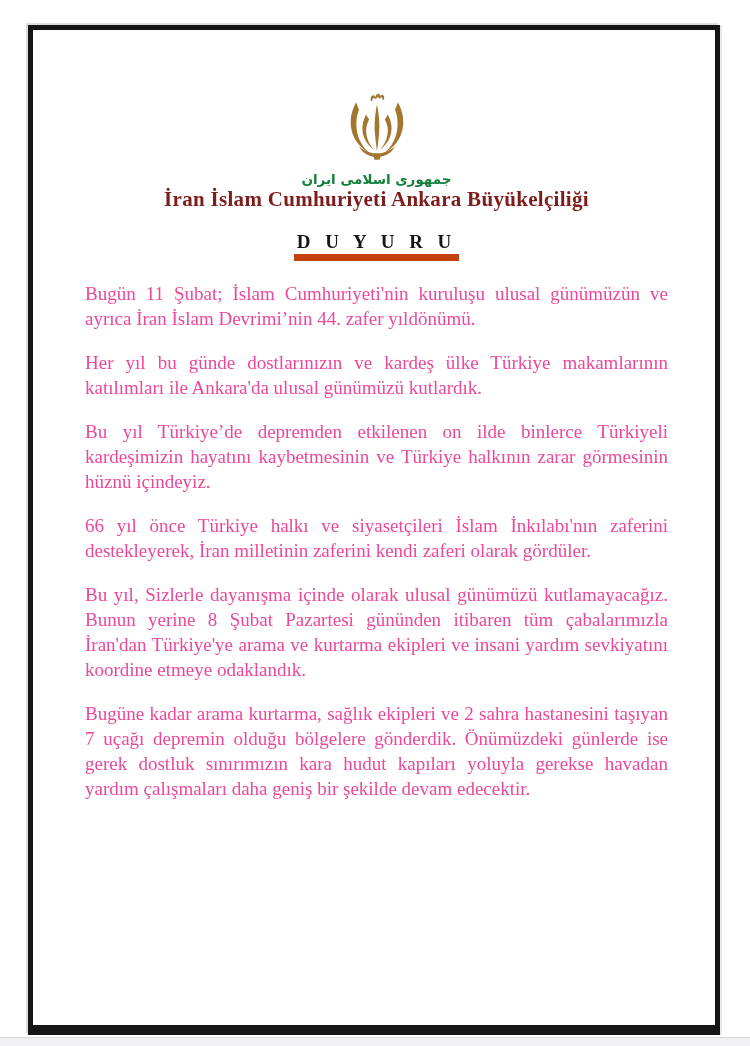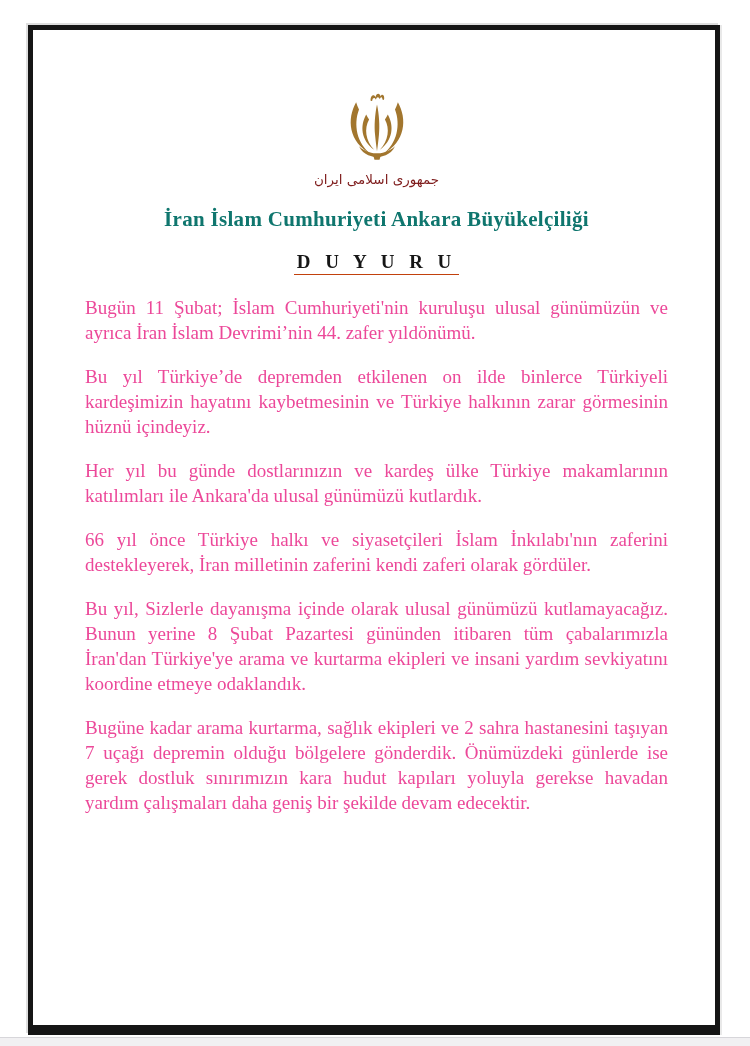--- a/index.html
+++ b/index.html
@@ -27,43 +27,42 @@
     display:block;
     margin:60px auto 0 auto;
     width:82px; height:72px;
   }
   .persian-line {
     margin-top:9px;
     text-align:center;
     direction:rtl;
     font-family:"DejaVu Sans",sans-serif;
     font-size:13.5px;
-    font-weight:normal;
-    color:#7f1d1d;
+    font-weight:bold;
+    color:#15803d;
     letter-spacing:1px;
   }
   .embassy-title {
-    margin-top:20px;
     text-align:center;
     font-size:21px;
     font-weight:bold;
-    color:#0f766e;
+    color:#7f1d1d;
     letter-spacing:0.3px;
   }
   .heading-wrap {
     margin-top:19px;
     text-align:center;
   }
   .announcement-heading {
     display:inline-block;
     font-size:19px;
     font-weight:bold;
     color:#161616;
     letter-spacing:5px;
-    border-bottom:1px solid #c2410c;
+    border-bottom:7px solid #c2410c;
     padding:0 3px 1px 3px;
   }
   .body-text { margin-top:20px; }
   .para {
     margin:0 0 19px 0;
     font-size:19px;
     line-height:25px;
     text-align:justify;
     color:#ec4899;
   }
@@ -106,22 +105,22 @@
     <div class="persian-line" lang="fa" dir="rtl">جمهوری اسلامی ایران</div>
 
     <div class="embassy-title">İran İslam Cumhuriyeti Ankara Büyükelçiliği</div>
 
     <div class="heading-wrap">
       <span class="announcement-heading">D U Y U R U</span>
     </div>
 
     <div class="body-text">
       <p class="para">Bugün 11 Şubat; İslam Cumhuriyeti'nin kuruluşu ulusal günümüzün ve ayrıca İran İslam Devrimi’nin 44. zafer yıldönümü.</p>
+      <p class="para">Her yıl bu günde dostlarınızın ve kardeş ülke Türkiye makamlarının katılımları ile Ankara'da ulusal günümüzü kutlardık.</p>
       <p class="para">Bu yıl Türkiye’de depremden etkilenen on ilde binlerce Türkiyeli kardeşimizin hayatını kaybetmesinin ve Türkiye halkının zarar görmesinin hüznü içindeyiz.</p>
-      <p class="para">Her yıl bu günde dostlarınızın ve kardeş ülke Türkiye makamlarının katılımları ile Ankara'da ulusal günümüzü kutlardık.</p>
       <p class="para">66 yıl önce Türkiye halkı ve siyasetçileri İslam İnkılabı'nın zaferini destekleyerek, İran milletinin zaferini kendi zaferi olarak gördüler.</p>
       <p class="para">Bu yıl, Sizlerle dayanışma içinde olarak ulusal günümüzü kutlamayacağız. Bunun yerine 8 Şubat Pazartesi gününden itibaren tüm çabalarımızla İran'dan Türkiye'ye arama ve kurtarma ekipleri ve insani yardım sevkiyatını koordine etmeye odaklandık.</p>
       <p class="para">Bugüne kadar arama kurtarma, sağlık ekipleri ve 2 sahra hastanesini taşıyan 7 uçağı depremin olduğu bölgelere gönderdik. Önümüzdeki günlerde ise gerek dostluk sınırımızın kara hudut kapıları yoluyla gerekse havadan yardım çalışmaları daha geniş bir şekilde devam edecektir.</p>
     </div>
 
   </div>
 </div>
 
 <div class="bottom-strip"></div>
 

